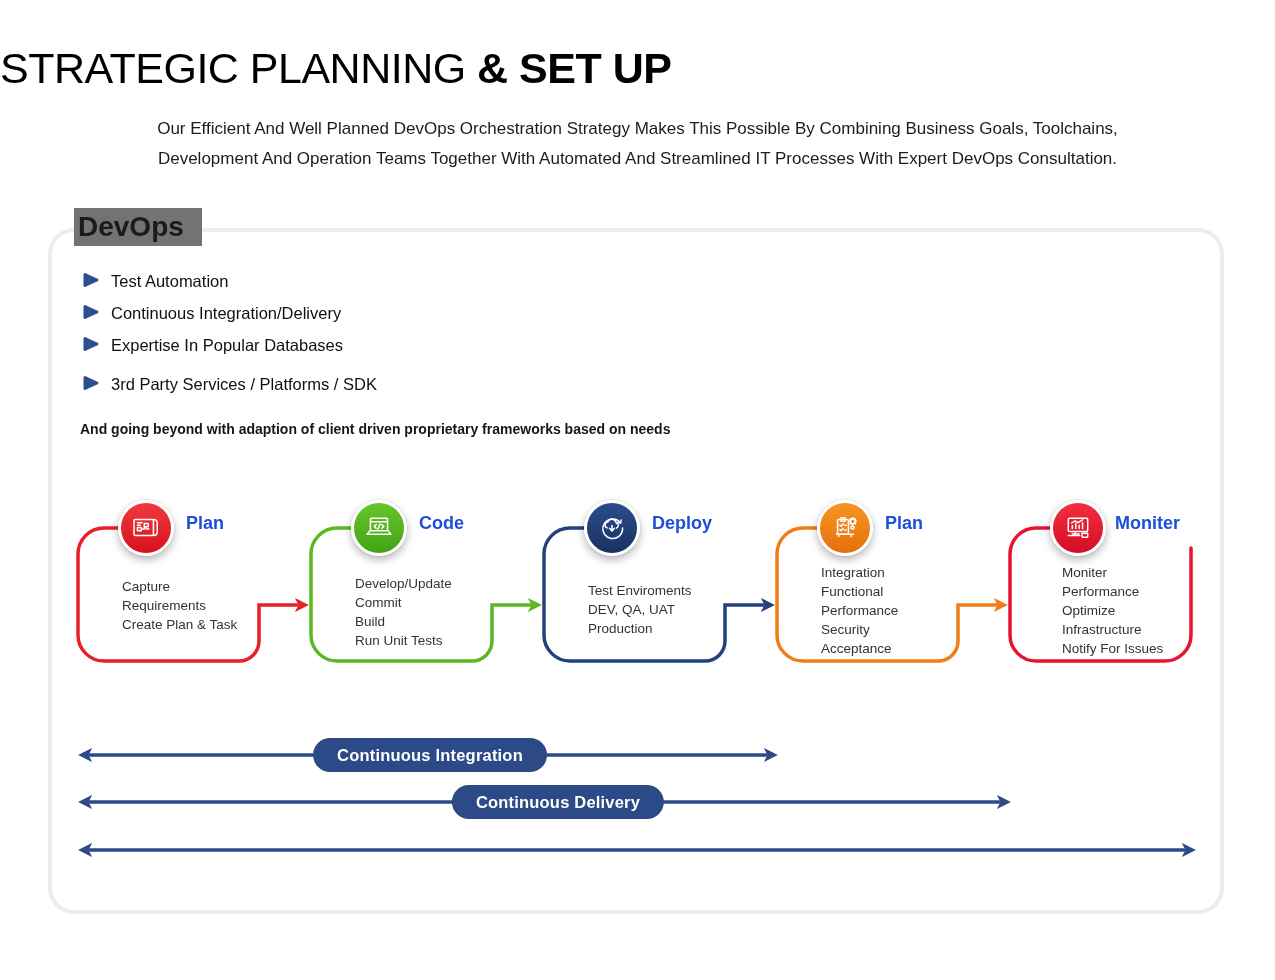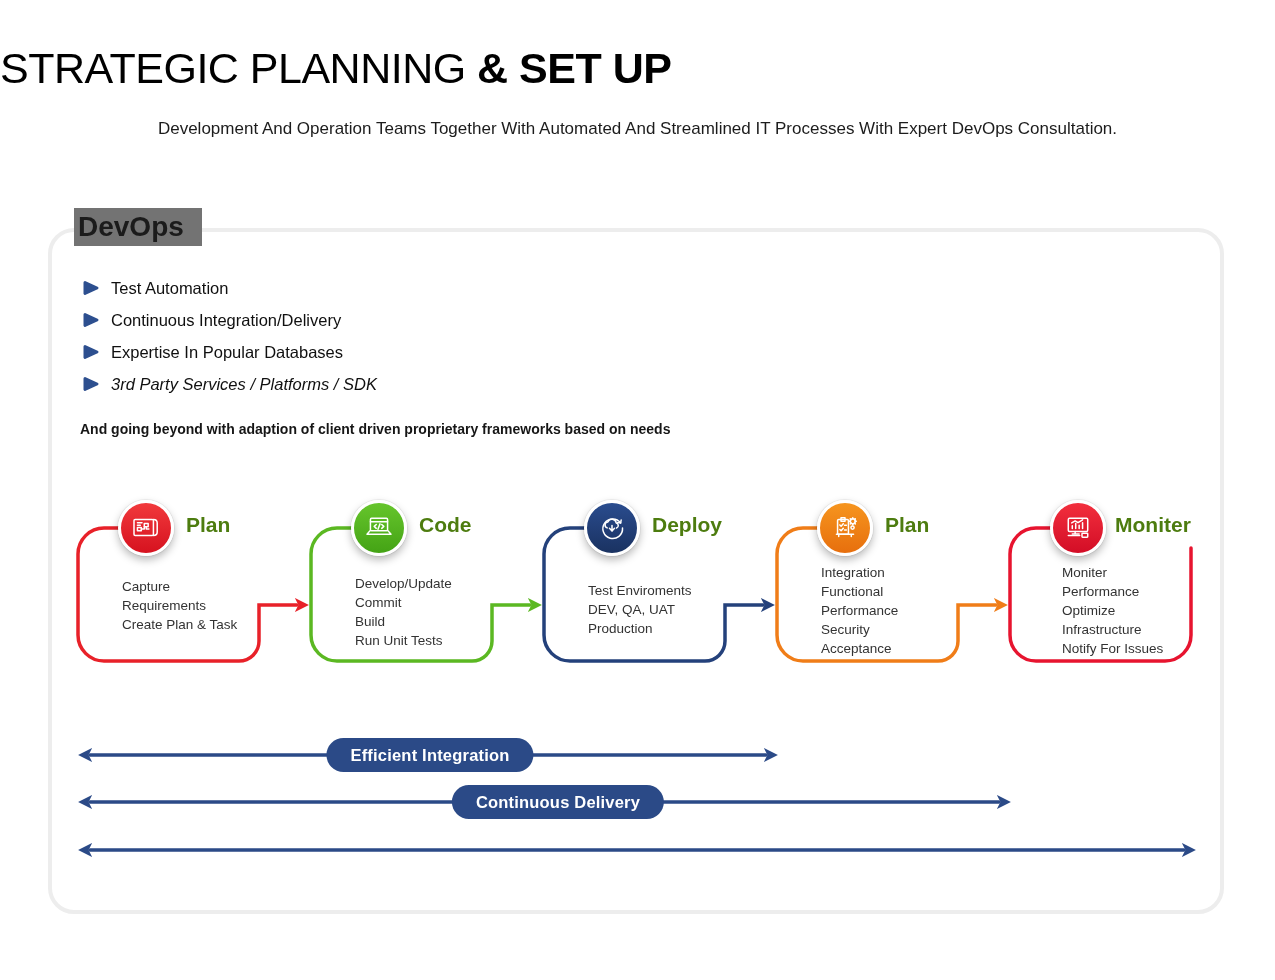--- a/index.html
+++ b/index.html
@@ -14,55 +14,56 @@
     font-size:17px;line-height:30px;color:#1c1c1c;}
 
   
   .panel{position:absolute;left:48px;top:228px;width:1176px;height:686px;
     border:4px solid #ededed;border-radius:26px;box-sizing:border-box;z-index:0;}
   .panel-label{position:absolute;left:74px;top:208px;z-index:3;background:#737373;
     padding:0 18px 0 4px;font-size:28px;font-weight:700;color:#1b1b1b;line-height:38px;}
 
   
   .features{position:absolute;left:82px;top:272px;z-index:2;}
-  .feature{display:flex;align-items:center;height:32px;}
-  .feature.gap{font-style:italic;}
+  .feature{display:flex;align-items:flex-start;height:32px;}
+  .feature.gap{margin-top:7px;}
   .feature .tri{width:18px;height:16px;margin-right:11px;flex:0 0 auto;}
   .feature .flabel{font-size:16.5px;color:#101010;font-weight:500;}
   .note{position:absolute;left:80px;top:421px;z-index:2;
     font-size:14px;font-weight:700;color:#161616;}
 
   
   .flow-svg{position:absolute;inset:0;z-index:1;pointer-events:none;}
   .stage-circle{position:absolute;top:500px;width:50px;height:50px;border-radius:50%;
     border:3px solid #fff;box-sizing:content-box;display:flex;align-items:center;justify-content:center;
     box-shadow:0 0 0 1px rgba(0,0,0,.05),0 4px 8px rgba(0,0,0,.28);z-index:2;}
   .c-plan   {background:linear-gradient(180deg,#f1393c,#d6121f);}
   .c-code   {background:linear-gradient(180deg,#66c52c,#44a315);}
   .c-deploy {background:linear-gradient(180deg,#2a4c8e,#1a3261);}
   .c-test   {background:linear-gradient(180deg,#f6951f,#e76f0d);}
   .c-monitor{background:linear-gradient(180deg,#f22f3d,#d30d26);}
-  .stage-title{position:absolute;top:513px;font-size:21px;font-weight:700;color:#4d7c0f;z-index:2;white-space:nowrap;}
+  .stage-title{position:absolute;top:513px;font-size:18px;font-weight:700;color:#1d4ed8;z-index:2;white-space:nowrap;}
   .stage-items{position:absolute;font-size:13.5px;line-height:19px;color:#333;z-index:2;white-space:nowrap;}
 
   
   .band-pill{position:absolute;transform:translateX(-50%);height:34px;line-height:34px;
     background:#2b4a87;color:#fff;border-radius:17px;padding:0 24px;
     font-size:16.5px;font-weight:700;letter-spacing:.2px;z-index:2;white-space:nowrap;}
 
   .icon-svg{width:32px;height:32px;}
   .icon-svg *{vector-effect:non-scaling-stroke;}
 </style>
 </head>
 <body>
 
 <div id="page">
 
   <div class="page-title"><span>STRATEGIC PLANNING </span><span class="t-bold">&amp; SET UP</span></div>
   <div class="subtitle">
+    <div>Our Efficient And Well Planned DevOps Orchestration Strategy Makes This Possible By Combining Business Goals, Toolchains,</div>
     <div>Development And Operation Teams Together With Automated And Streamlined IT Processes With Expert DevOps Consultation.</div>
   </div>
 
   <div class="panel"></div>
   <div class="panel-label">DevOps</div>
 
   <div class="features">
     <div class="feature">
       <svg class="tri" viewBox="0 0 18 16">
           <polygon points="3,2.5 15,8 3,13.5" fill="#2d4f8f" stroke="#2d4f8f" stroke-width="3" stroke-linejoin="round"></polygon>
@@ -202,16 +203,16 @@
   </div>
   <div class="stage-title" style="left:1115px">Moniter</div>
   <div class="stage-items" style="left:1062px;top:563px">
     <div>Moniter</div>
     <div>Performance</div>
     <div>Optimize</div>
     <div>Infrastructure</div>
     <div>Notify For Issues</div>
   </div>
 
-  <div class="band-pill" style="left:430px;top:738px">Efficient Integration</div>
+  <div class="band-pill" style="left:430px;top:738px">Continuous Integration</div>
   <div class="band-pill" style="left:558px;top:785px">Continuous Delivery</div>
 
 </div>
 
 </body></html>

